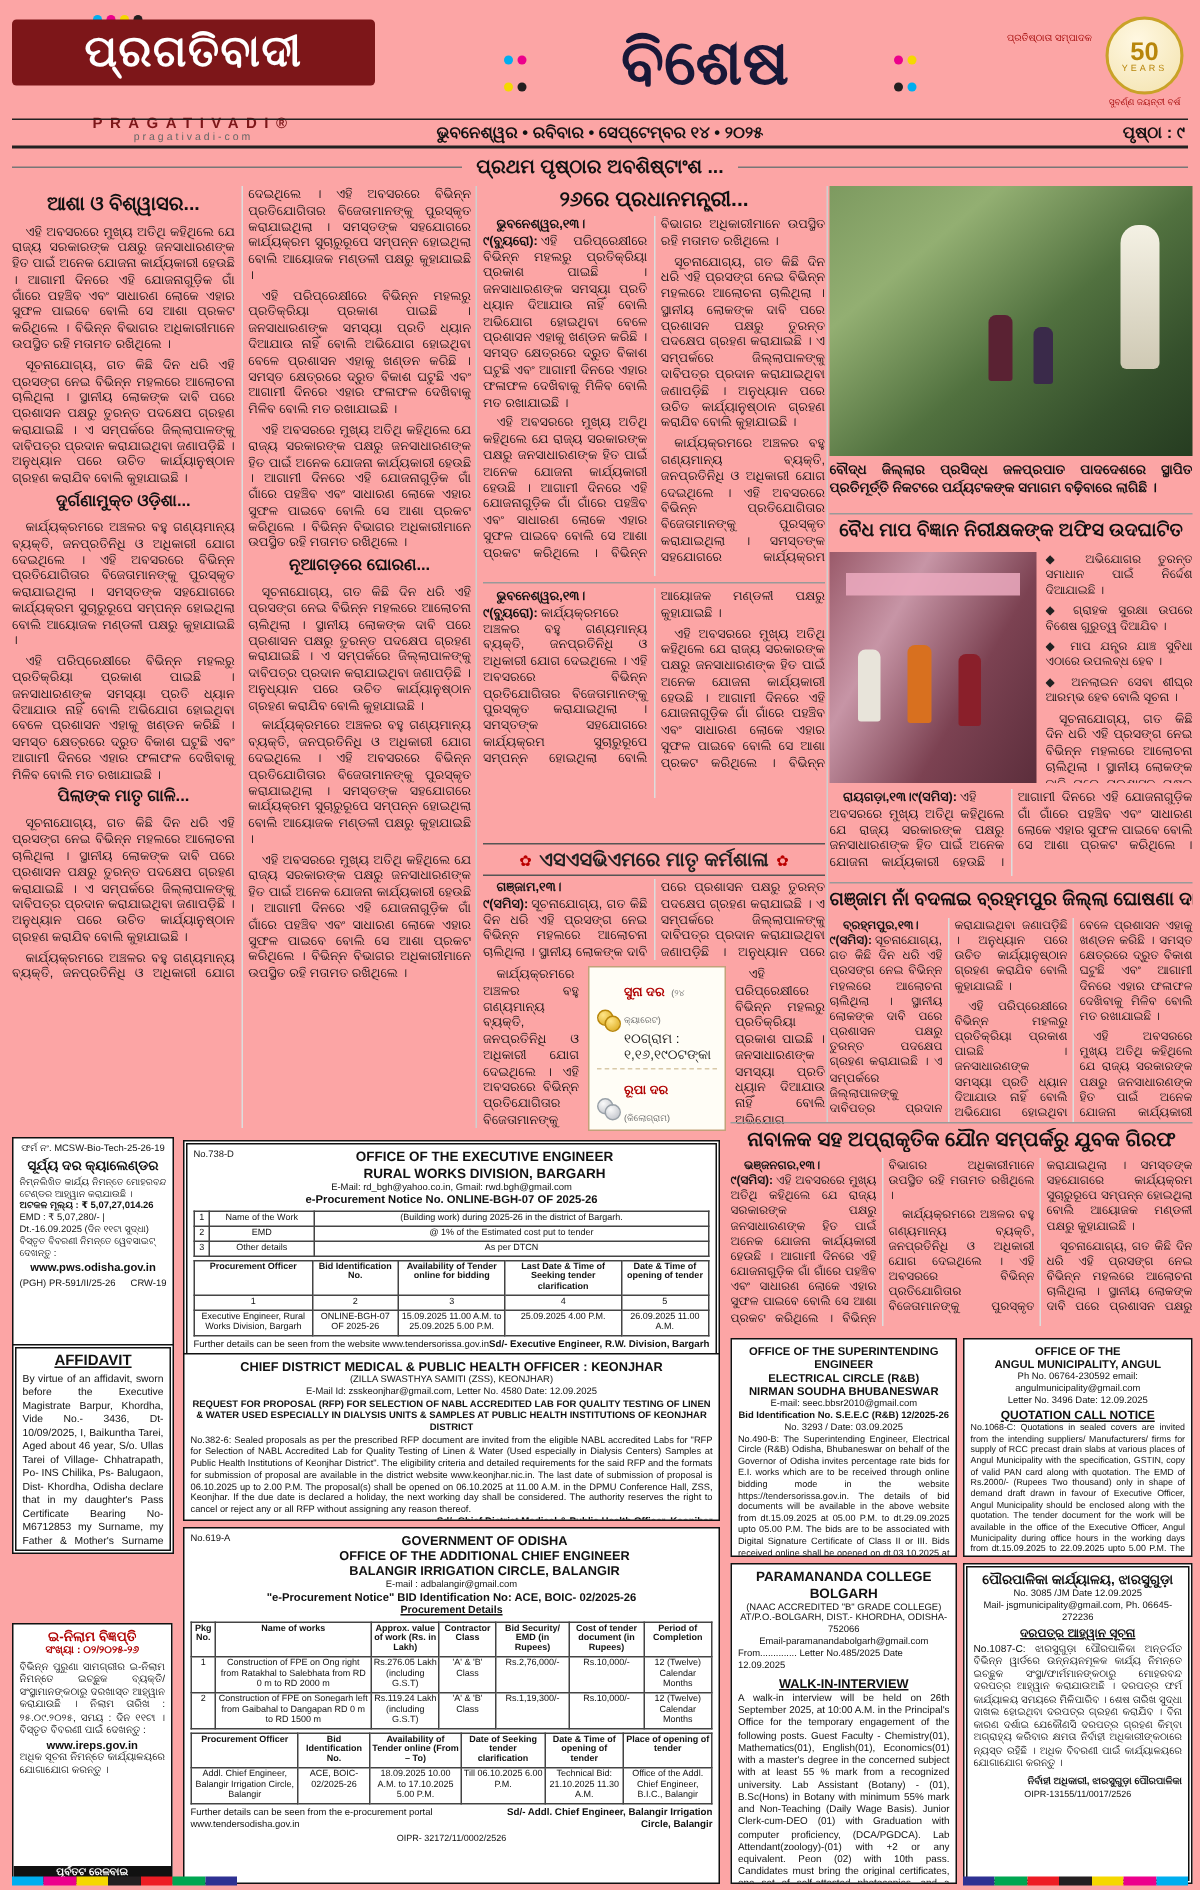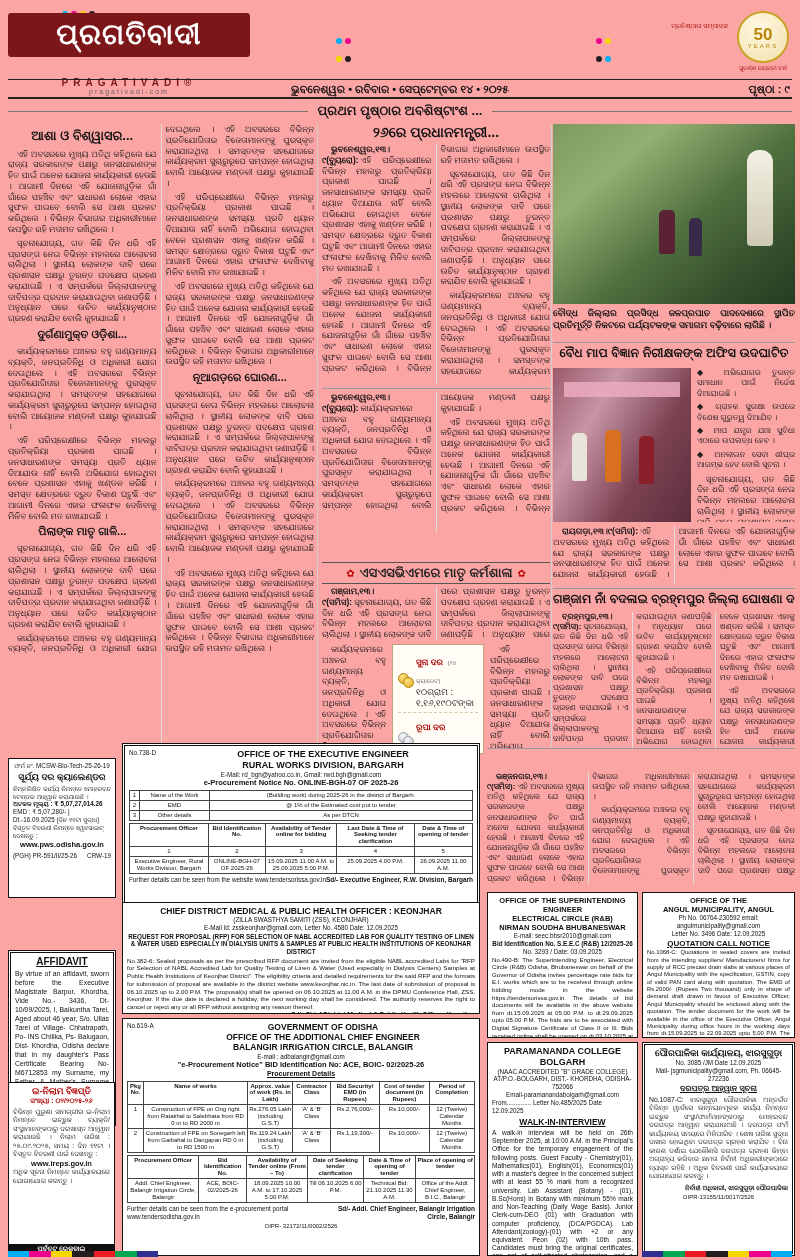--- a/index.html
+++ b/index.html
@@ -86,20 +86,21 @@
     <div class="logobox">
         <span>ପ୍ରଗତିବାଦୀ</span>
       </div>
     <div class="logolatin">PRAGATIVADI®</div>
     <div class="logourl">pragativadi-com</div>
   </div>
 
   <div class="abs" style="left:336px;top:30px">
     <span class="dot dc"></span><span class="dot dm"></span><br><span class="dot dy"></span><span class="dot dk"></span>
   </div>
+  <div class="abs edition" style="left:350px;top:14px;width:240px;height:56px">ବିଶେଷ</div>
   <div class="abs" style="left:596px;top:30px">
     <span class="dot dm"></span><span class="dot dy"></span><br><span class="dot dk"></span><span class="dot dc"></span>
   </div>
 
   <div class="abs founder" style="left:600px;top:22px;width:128px">ପ୍ରତିଷ୍ଠାତା ସମ୍ପାଦକ</div>
   <div class="abs" style="left:737px;top:11px">
     <div class="circle50">
         <b>50</b>
         <small>YEARS</small>
       </div>
@@ -237,20 +238,21 @@
   <div class="abs" style="left:553px;top:612px;width:242px;height:136px;overflow:hidden">
     <div class="news cols3" style="height:136px;font-size:8px">
       <p><b class="dl">ବ୍ରହ୍ମପୁର,୧୩।୯(ସମିସ):</b><span>ସୂଚନାଯୋଗ୍ୟ, ଗତ କିଛି ଦିନ ଧରି ଏହି ପ୍ରସଙ୍ଗ ନେଇ ବିଭିନ୍ନ ମହଲରେ ଆଲୋଚନା ଚାଲିଥିଲା । ସ୍ଥାନୀୟ ଲୋକଙ୍କ ଦାବି ପରେ ପ୍ରଶାସନ ପକ୍ଷରୁ ତୁରନ୍ତ ପଦକ୍ଷେପ ଗ୍ରହଣ କରାଯାଇଛି । ଏ ସମ୍ପର୍କରେ ଜିଲ୍ଲାପାଳଙ୍କୁ ଦାବିପତ୍ର ପ୍ରଦାନ କରାଯାଇଥିବା ଜଣାପଡ଼ିଛି । ଅନୁଧ୍ୟାନ ପରେ ଉଚିତ କାର୍ଯ୍ୟାନୁଷ୍ଠାନ ଗ୍ରହଣ କରାଯିବ ବୋଲି କୁହାଯାଇଛି ।</span></p>
       <p>ଏହି ପରିପ୍ରେକ୍ଷୀରେ ବିଭିନ୍ନ ମହଲରୁ ପ୍ରତିକ୍ରିୟା ପ୍ରକାଶ ପାଇଛି । ଜନସାଧାରଣଙ୍କ ସମସ୍ୟା ପ୍ରତି ଧ୍ୟାନ ଦିଆଯାଉ ନାହିଁ ବୋଲି ଅଭିଯୋଗ ହୋଇଥିବା ବେଳେ ପ୍ରଶାସନ ଏହାକୁ ଖଣ୍ଡନ କରିଛି । ସମସ୍ତ କ୍ଷେତ୍ରରେ ଦ୍ରୁତ ବିକାଶ ଘଟୁଛି ଏବଂ ଆଗାମୀ ଦିନରେ ଏହାର ଫଳାଫଳ ଦେଖିବାକୁ ମିଳିବ ବୋଲି ମତ ରଖାଯାଇଛି ।</p>
       <p>ଏହି ଅବସରରେ ମୁଖ୍ୟ ଅତିଥି କହିଥିଲେ ଯେ ରାଜ୍ୟ ସରକାରଙ୍କ ପକ୍ଷରୁ ଜନସାଧାରଣଙ୍କ ହିତ ପାଇଁ ଅନେକ ଯୋଜନା କାର୍ଯ୍ୟକାରୀ ହେଉଛି । ଆଗାମୀ ଦିନରେ ଏହି ଯୋଜନାଗୁଡ଼ିକ ଗାଁ ଗାଁରେ ପହଞ୍ଚିବ ଏବଂ ସାଧାରଣ ଲୋକେ ଏହାର ସୁଫଳ ପାଇବେ ବୋଲି ସେ ଆଶା ପ୍ରକଟ କରିଥିଲେ । ବିଭିନ୍ନ ବିଭାଗର ଅଧିକାରୀମାନେ ଉପସ୍ଥିତ ରହି ମତାମତ ରଖିଥିଲେ ।</p>
 
     </div>
   </div>
 
   <div class="abs hline" style="left:487px;top:748px;width:308px"></div>
+  <div class="abs h1" style="left:487px;top:752px;width:308px;font-size:13.5px">ନାବାଳକ ସହ ଅପ୍ରାକୃତିକ ଯୌନ ସମ୍ପର୍କରୁ ଯୁବକ ଗିରଫ</div>
   <div class="abs" style="left:487px;top:772px;width:308px;height:112px;overflow:hidden">
     <div class="news cols3" style="height:112px;font-size:8px">
       <p><b class="dl">ଭଞ୍ଜନଗର,୧୩।୯(ସମିସ):</b><span>ଏହି ଅବସରରେ ମୁଖ୍ୟ ଅତିଥି କହିଥିଲେ ଯେ ରାଜ୍ୟ ସରକାରଙ୍କ ପକ୍ଷରୁ ଜନସାଧାରଣଙ୍କ ହିତ ପାଇଁ ଅନେକ ଯୋଜନା କାର୍ଯ୍ୟକାରୀ ହେଉଛି । ଆଗାମୀ ଦିନରେ ଏହି ଯୋଜନାଗୁଡ଼ିକ ଗାଁ ଗାଁରେ ପହଞ୍ଚିବ ଏବଂ ସାଧାରଣ ଲୋକେ ଏହାର ସୁଫଳ ପାଇବେ ବୋଲି ସେ ଆଶା ପ୍ରକଟ କରିଥିଲେ । ବିଭିନ୍ନ ବିଭାଗର ଅଧିକାରୀମାନେ ଉପସ୍ଥିତ ରହି ମତାମତ ରଖିଥିଲେ ।</span></p>
       <p>କାର୍ଯ୍ୟକ୍ରମରେ ଅଞ୍ଚଳର ବହୁ ଗଣ୍ୟମାନ୍ୟ ବ୍ୟକ୍ତି, ଜନପ୍ରତିନିଧି ଓ ଅଧିକାରୀ ଯୋଗ ଦେଇଥିଲେ । ଏହି ଅବସରରେ ବିଭିନ୍ନ ପ୍ରତିଯୋଗିତାର ବିଜେତାମାନଙ୍କୁ ପୁରସ୍କୃତ କରାଯାଇଥିଲା । ସମସ୍ତଙ୍କ ସହଯୋଗରେ କାର୍ଯ୍ୟକ୍ରମ ସୁଚାରୁରୂପେ ସମ୍ପନ୍ନ ହୋଇଥିଲା ବୋଲି ଆୟୋଜକ ମଣ୍ଡଳୀ ପକ୍ଷରୁ କୁହାଯାଇଛି ।</p>
       <p>ସୂଚନାଯୋଗ୍ୟ, ଗତ କିଛି ଦିନ ଧରି ଏହି ପ୍ରସଙ୍ଗ ନେଇ ବିଭିନ୍ନ ମହଲରେ ଆଲୋଚନା ଚାଲିଥିଲା । ସ୍ଥାନୀୟ ଲୋକଙ୍କ ଦାବି ପରେ ପ୍ରଶାସନ ପକ୍ଷରୁ ତୁରନ୍ତ ପଦକ୍ଷେପ ଗ୍ରହଣ କରାଯାଇଛି । ଏ ସମ୍ପର୍କରେ ଜିଲ୍ଲାପାଳଙ୍କୁ ଦାବିପତ୍ର ପ୍ରଦାନ କରାଯାଇଥିବା ଜଣାପଡ଼ିଛି । ଅନୁଧ୍ୟାନ ପରେ ଉଚିତ କାର୍ଯ୍ୟାନୁଷ୍ଠାନ ଗ୍ରହଣ କରାଯିବ ବୋଲି କୁହାଯାଇଛି ।</p>
     </div>
   </div>
 
   <div class="abs adbox" style="left:8px;top:758px;width:108px;height:140px">
     <div class="adsm adc">ଫର୍ମ ନଂ. MCSW-Bio-Tech-25-26-19</div>
@@ -259,21 +261,21 @@
     <div class="adsm" style="font-weight:bold">ଅଟକଳ ମୂଲ୍ୟ : ₹ 5,07,27,014.26</div>
     <div class="adsm">EMD : ₹ 5,07,280/- | Dt.-16.09.2025 (ଦିନ ୧୧ଟା ସୁଦ୍ଧା)</div>
     <div class="adsm">ବିସ୍ତୃତ ବିବରଣୀ ନିମନ୍ତେ ୱେବସାଇଟ୍ ଦେଖନ୍ତୁ :</div>
     <div class="adc" style="font-weight:bold;font-size:7.5px">www.pws.odisha.gov.in</div>
     <div style="display:flex;justify-content:space-between;margin-top:3px">
       <span class="adsm">(PGH) PR-591/II/25-26</span>
       <span class="adsm">CRW-19</span>
     </div>
   </div>
 
-  <div class="abs adbox dbl" style="left:122px;top:743px;width:358px;height:176px">
+  <div class="abs adbox dbl" style="left:122px;top:760px;width:358px;height:176px">
     <div style="display:flex">
       <span class="adsm" style="width:44px">No.738-D</span>
       <div style="flex:1">
         <div class="adtitle" style="font-size:9px">OFFICE OF THE EXECUTIVE ENGINEER</div>
         <div class="adtitle" style="font-size:9px">RURAL WORKS DIVISION, BARGARH</div>
       </div>
     </div>
     <div class="adc adsm">E-Mail: rd_bgh@yahoo.co.in, Gmail: rwd.bgh@gmail.com</div>
     <div class="adc" style="font-weight:bold;font-size:7.5px">e-Procurement Notice No. ONLINE-BGH-07 OF 2025-26</div>
     <table class="adtab">
@@ -320,21 +322,21 @@
       </tr>
     </tbody>
       </table>
     <div style="display:flex;justify-content:space-between">
       <span class="adsm">Further details can be seen from the website www.tendersorissa.gov.in</span>
       <span class="sign">Sd/- Executive Engineer, R.W. Division, Bargarh</span>
     </div>
 
   </div>
 
-  <div class="abs adbox dbl" style="left:8px;top:950px;width:108px;height:176px">
+  <div class="abs adbox dbl" style="left:8px;top:896px;width:108px;height:140px">
     <div class="adtitle u" style="font-size:10px;margin-bottom:2px">AFFIDAVIT</div>
     <div class="adj" style="font-size:6.9px;line-height:1.3">By virtue of an affidavit, sworn before the Executive Magistrate Barpur, Khordha, Vide No.- 3436, Dt-10/09/2025, I, Baikuntha Tarei, Aged about 46 year, S/o. Ullas Tarei of Village- Chhatrapath, Po- INS Chilika, Ps- Balugaon, Dist- Khordha, Odisha declare that in my daughter's Pass Certificate Bearing No- M6712853 my Surname, my Father &amp; Mother's Surname has been wrongly mentioned as Tarai instead of Tarei. Tarei is the Correct Surname as per our Aadhaar card. Now onwards we shall be known as BAIKUNTHA TAREI, Father- Ullas TAREI &amp; Mother- KANAK TAREI for all Purposes.</div>
 
   </div>
 
   <div class="abs adbox" style="left:122px;top:902px;width:358px;height:112px">
     <div class="adtitle" style="font-size:8.5px">CHIEF DISTRICT MEDICAL &amp; PUBLIC HEALTH OFFICER : KEONJHAR</div>
     <div class="adc adsm">(ZILLA SWASTHYA SAMITI (ZSS), KEONJHAR)</div>
     <div class="adc adsm">E-Mail Id: zsskeonjhar@gmail.com,   Letter No. 4580   Date: 12.09.2025</div>
     <div class="adtitle adsm" style="margin:1px 0">REQUEST FOR PROPOSAL (RFP) FOR SELECTION OF NABL ACCREDITED LAB FOR QUALITY TESTING OF LINEN &amp; WATER USED ESPECIALLY IN DIALYSIS UNITS &amp; SAMPLES AT PUBLIC HEALTH INSTITUTIONS OF KEONJHAR DISTRICT</div>

